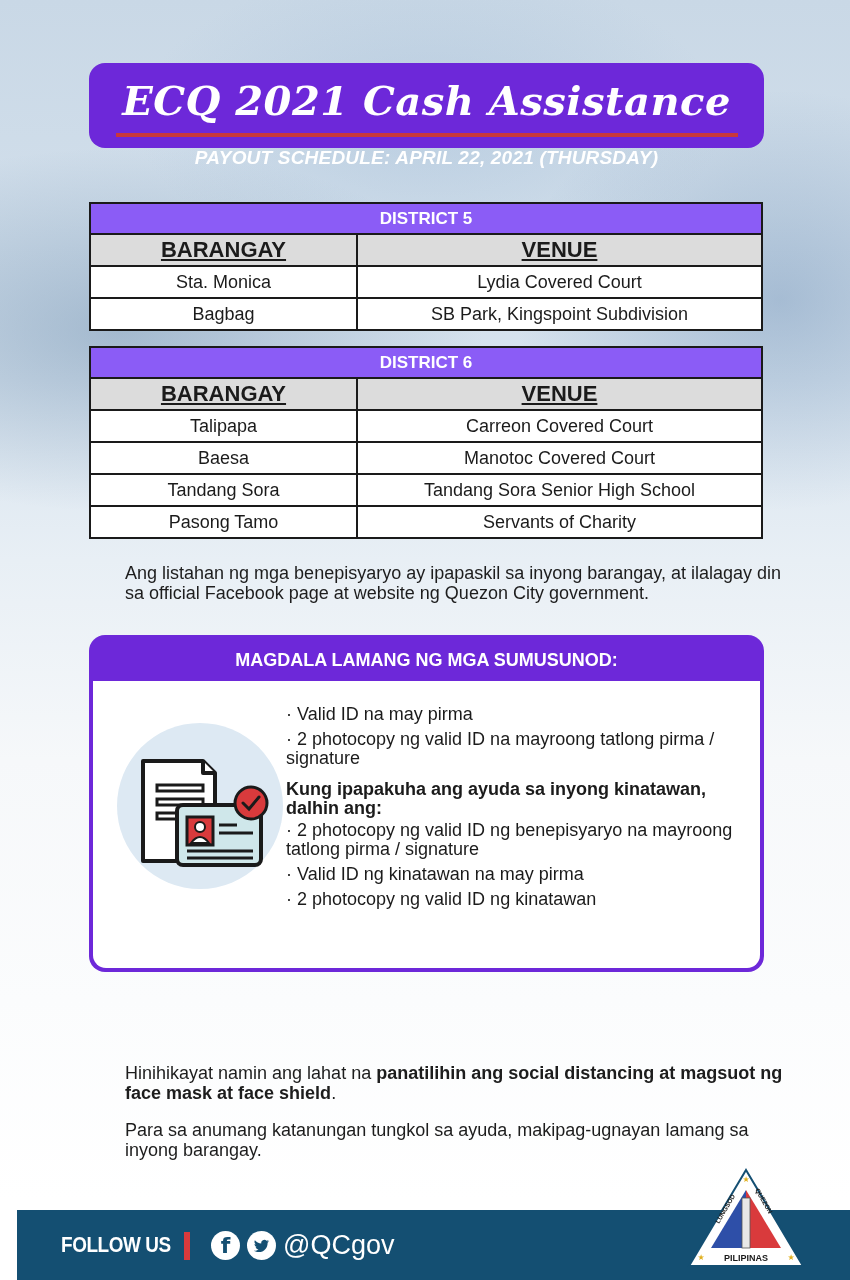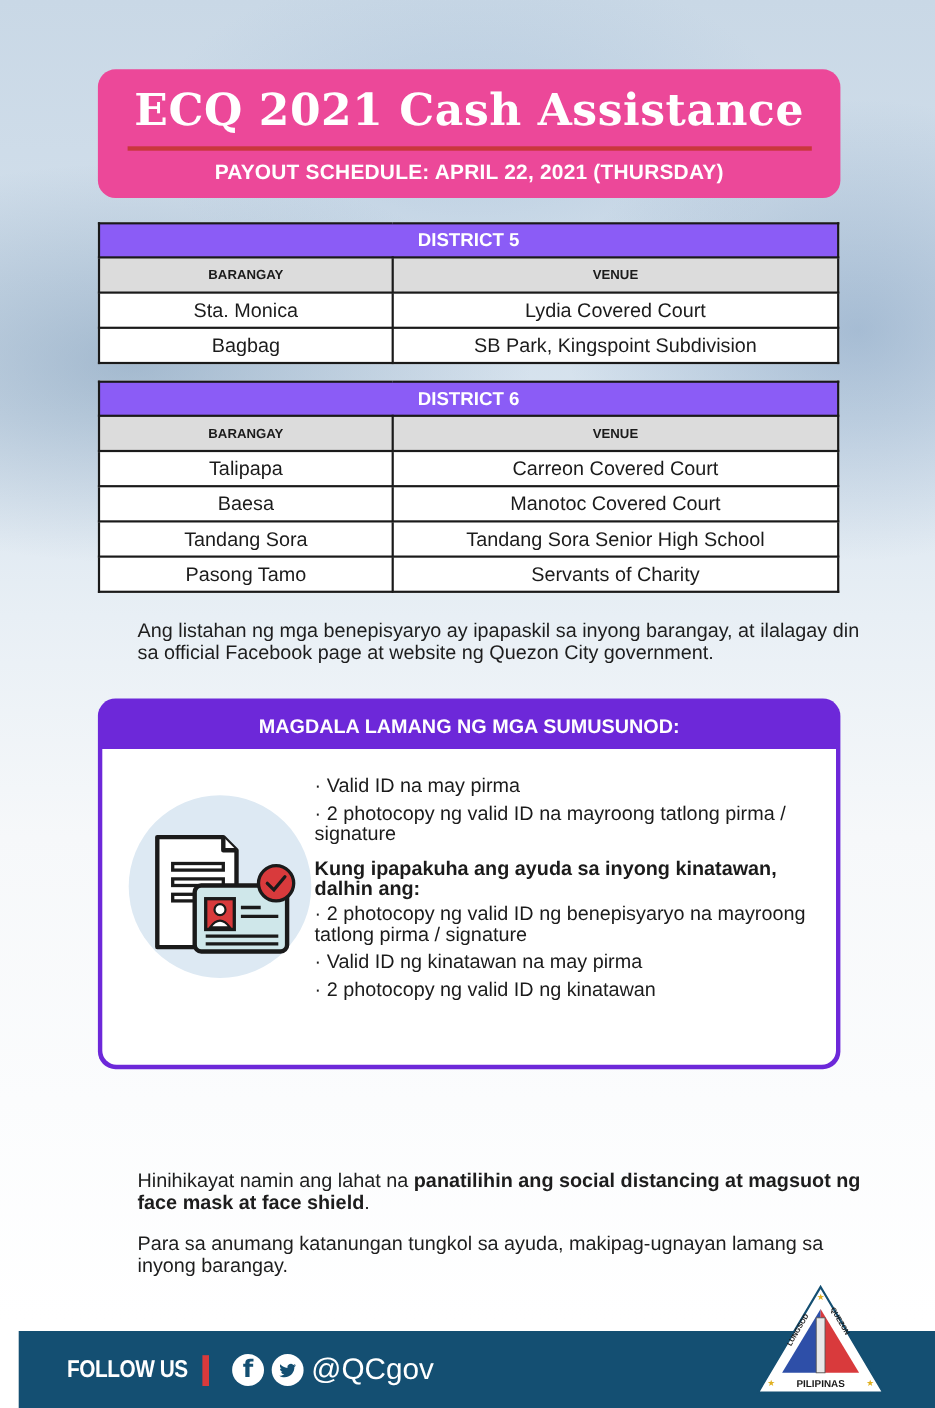--- a/index.html
+++ b/index.html
@@ -16,23 +16,23 @@
       radial-gradient(ellipse 520px 260px at 120px 330px, rgba(70,110,150,0.35), transparent 70%),
       radial-gradient(ellipse 380px 300px at 780px 300px, rgba(80,120,165,0.35), transparent 70%),
       radial-gradient(ellipse 420px 220px at 430px 120px, rgba(150,180,210,0.35), transparent 70%),
       linear-gradient(180deg, #c9d8e6 0px, #d7e3ee 380px, #e8eff5 560px, #f6f8fa 760px, #fbfcfd 1000px, #ffffff 1200px);
     z-index: 0;
   }
   .page { position: absolute; inset: 0; z-index: 1; }
 
   
   .header {
-    position: absolute; left: 89px; top: 63px; width: 675px; height: 117px;
-    background: #ec4899; border-radius: 16px;
-    text-align: center; color: #fff;
+    position: absolute; left: 89px; top: 63px; width: 675px; height: 85px;
+    background: #6d28d9; border-radius: 16px;
+    text-align: center; color: #fff; font-style: italic;
   }
   .header .title {
     font-family: "DejaVu Serif", "Liberation Serif", serif;
     font-weight: bold; font-size: 40px; letter-spacing: 0.5px;
     margin-top: 14px; line-height: 48px;
   }
   .header .rule {
     width: 622px; height: 4px; background: #c9373c; margin: 8px auto 0;
   }
   .header .subtitle {
@@ -46,21 +46,21 @@
     font-size: 18px;
   }
   table.district td, table.district th {
     border: 2px solid #1a1a1a; height: 32px; text-align: center; vertical-align: middle;
     font-weight: normal;
   }
   table.district .dhead th {
     background: #8b5cf6; color: #fff; font-weight: bold; font-size: 17px; height: 31px;
   }
   table.district .chead th {
-    background: #dcdcdc; font-weight: bold; font-size: 12px;
+    background: #dcdcdc; font-weight: bold; font-size: 22px; text-decoration: underline;
   }
   table.district col.c1 { width: 267px; }
   #t5 { top: 202px; }
   #t6 { top: 346px; }
 
   .para {
     position: absolute; left: 89px; width: 680px;
     font-size: 18px; line-height: 20px; color: #1d1d1d; margin-left: 36px;
   }
   #p1 { top: 563px; }

